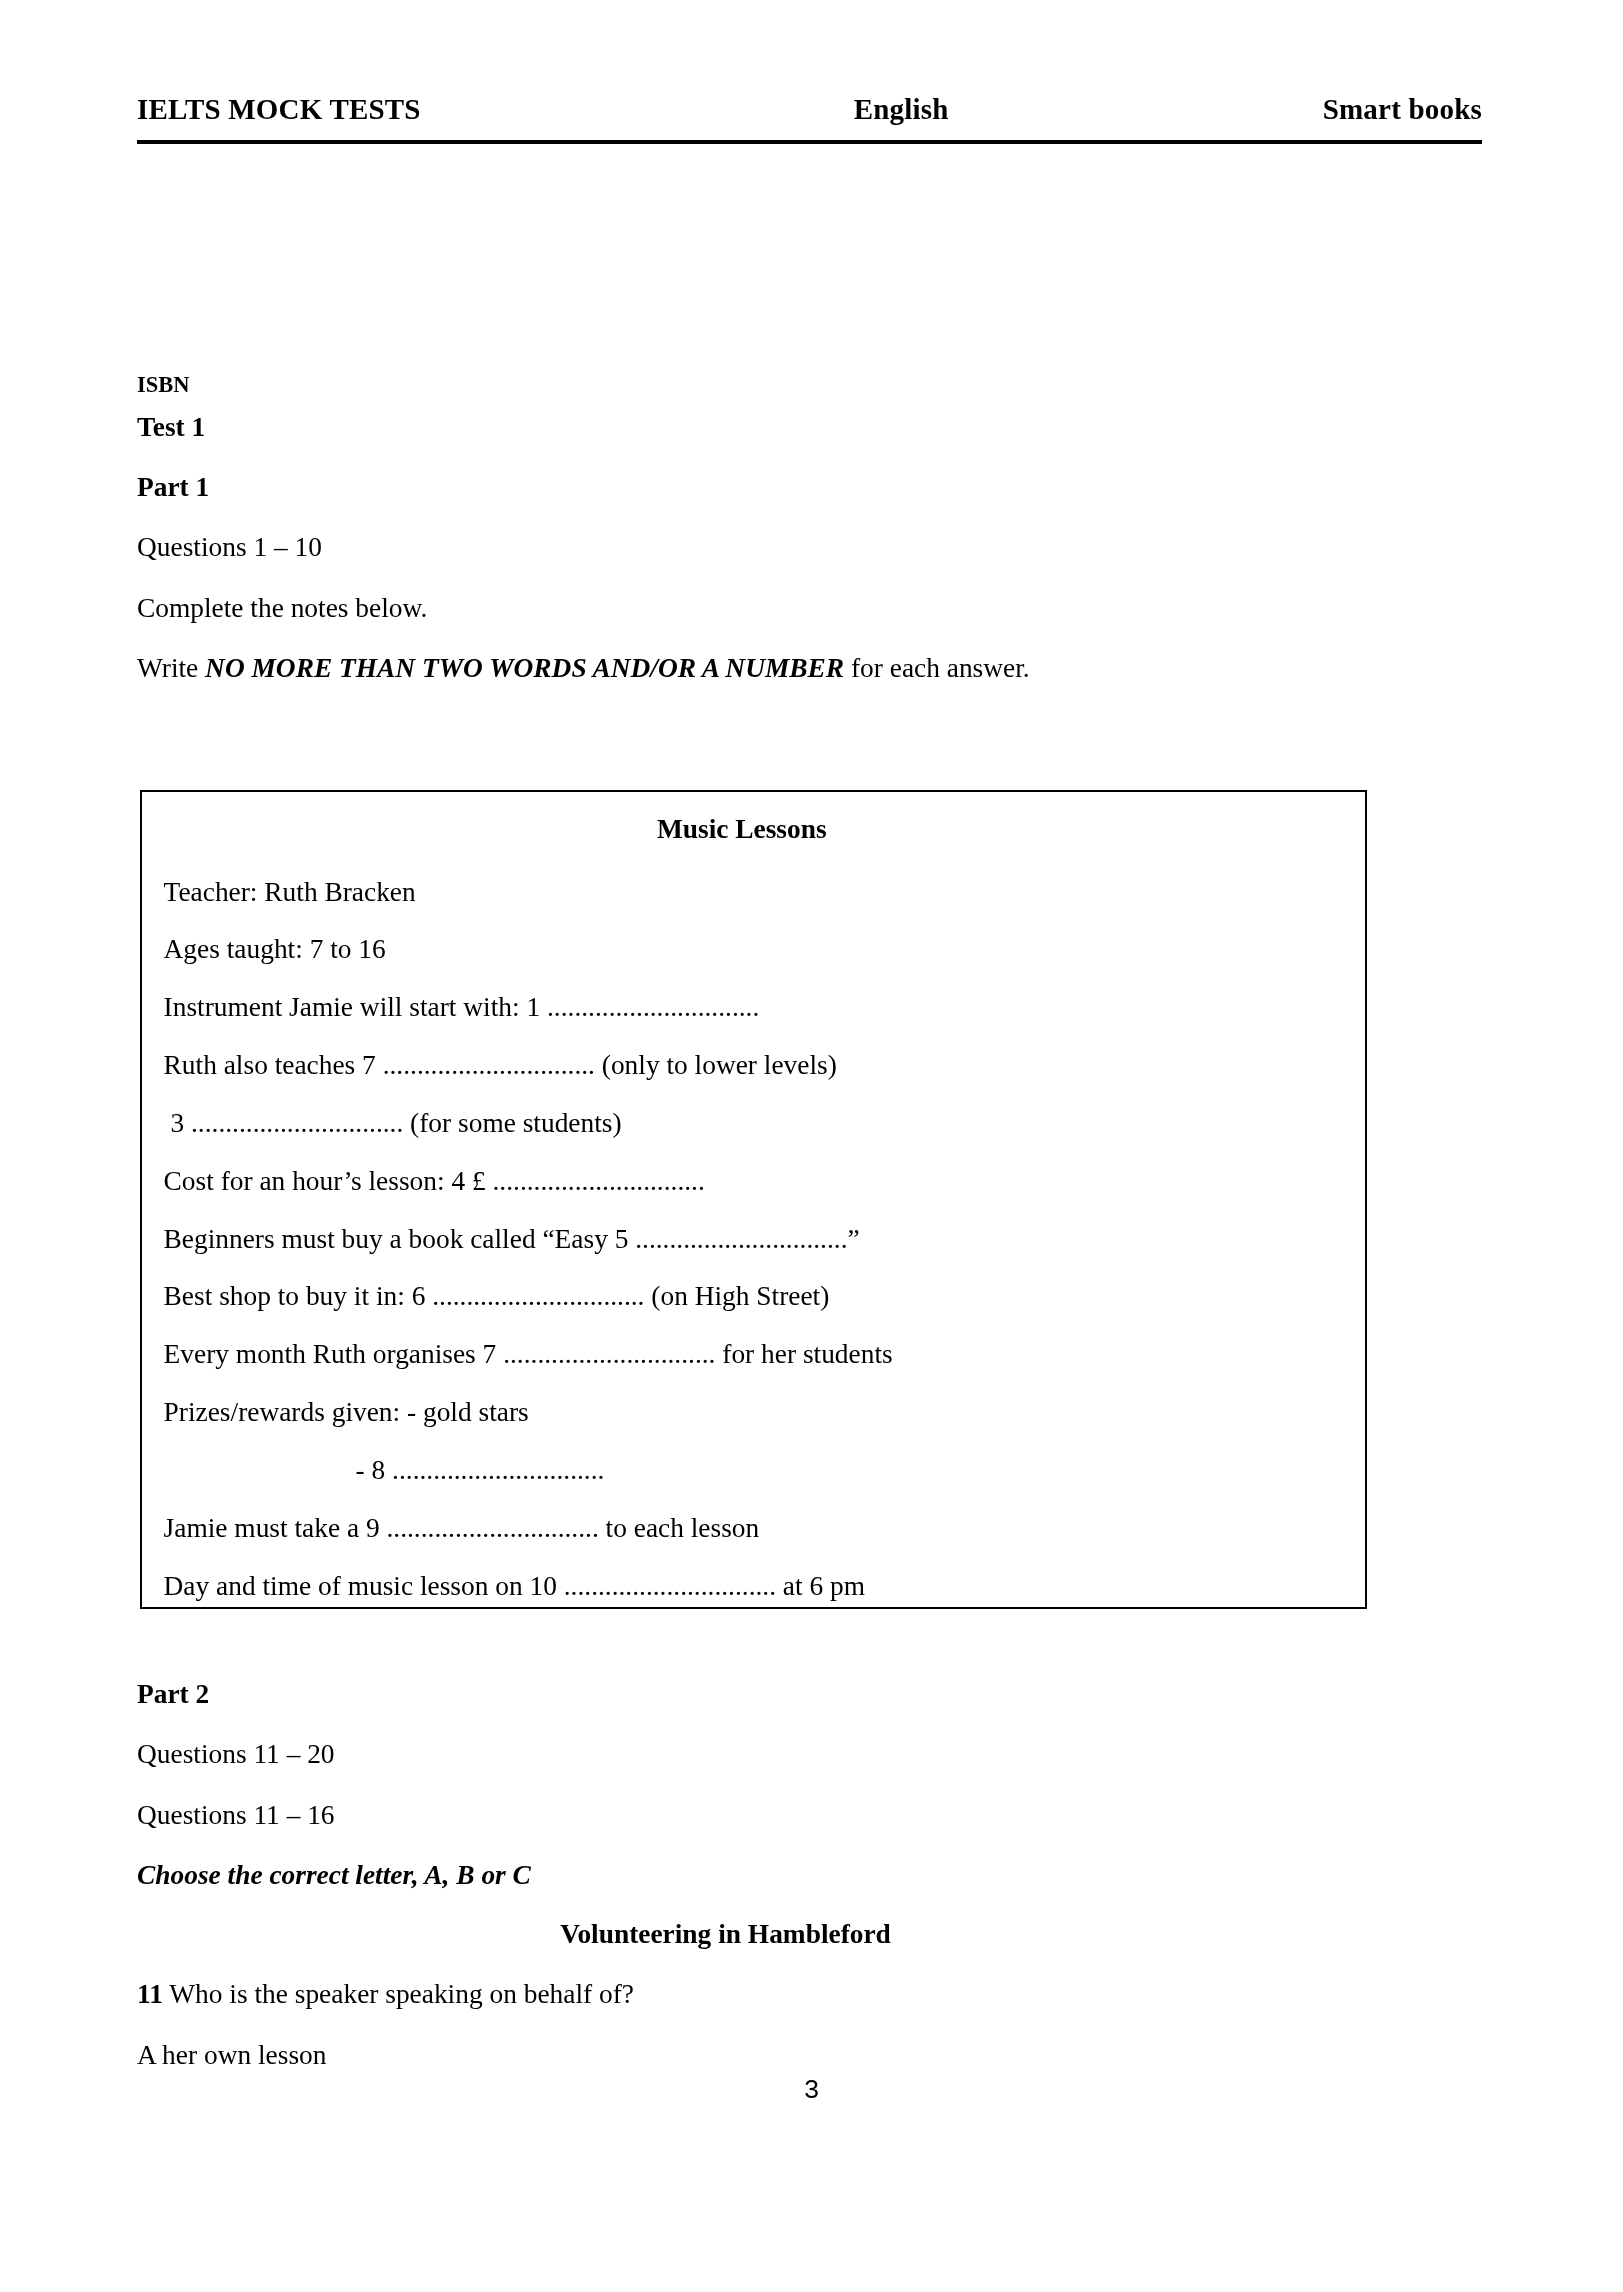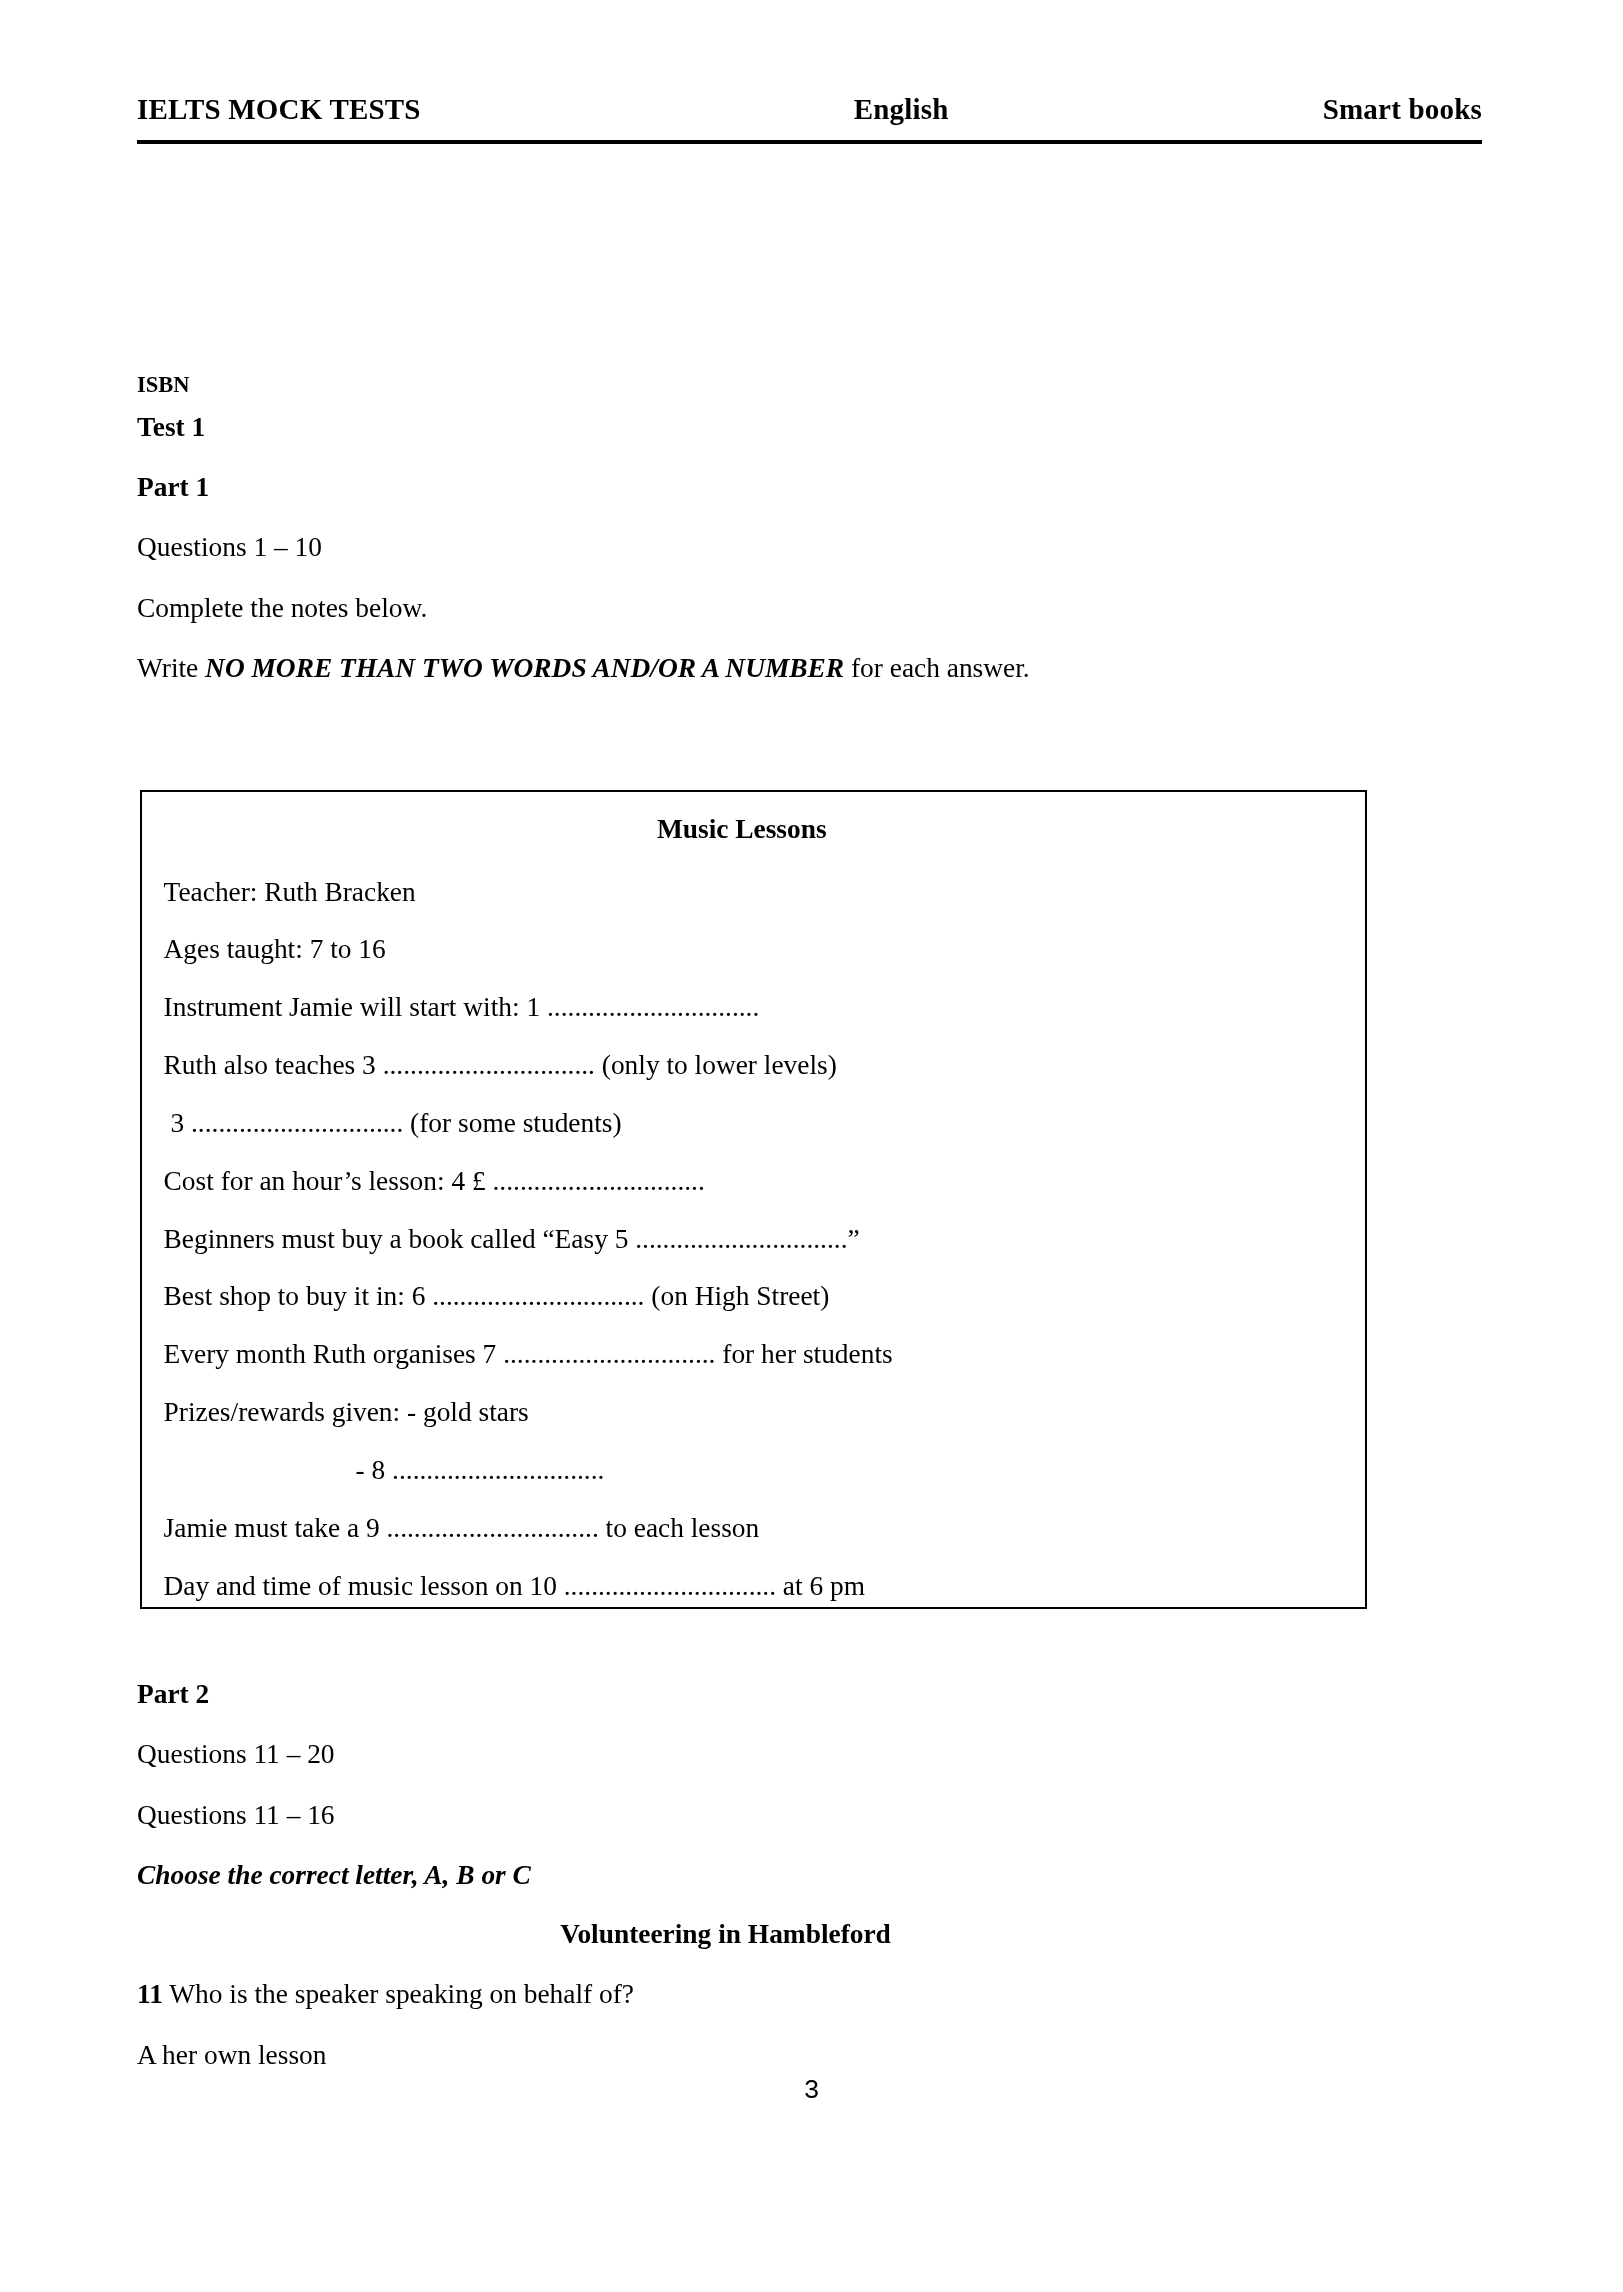--- a/index.html
+++ b/index.html
@@ -140,21 +140,21 @@
     <p class="line">Questions 1 – 10</p>
     <p class="line">Complete the notes below.</p>
     <p class="line"><span>Write </span><span class="bi">NO MORE THAN TWO WORDS AND/OR A NUMBER</span><span> for each answer.</span></p>
   </div>
 
   <div class="notes-box">
     <p class="notes-title">Music Lessons</p>
     <p class="notes-line">Teacher: Ruth Bracken</p>
     <p class="notes-line">Ages taught: 7 to 16</p>
     <p class="notes-line">Instrument Jamie will start with: 1 ...............................</p>
-    <p class="notes-line">Ruth also teaches 3 ............................... (only to lower levels)</p>
+    <p class="notes-line">Ruth also teaches 7 ............................... (only to lower levels)</p>
     <p class="notes-line"> 3 ............................... (for some students)</p>
     <p class="notes-line">Cost for an hour’s lesson: 4 £ ...............................</p>
     <p class="notes-line">Beginners must buy a book called “Easy 5 ...............................”</p>
     <p class="notes-line">Best shop to buy it in: 6 ............................... (on High Street)</p>
     <p class="notes-line">Every month Ruth organises 7 ............................... for her students</p>
     <p class="notes-line">Prizes/rewards given: - gold stars</p>
     <p class="notes-line indent-sub">- 8 ...............................</p>
     <p class="notes-line">Jamie must take a 9 ............................... to each lesson</p>
     <p class="notes-line">Day and time of music lesson on 10 ............................... at 6 pm</p>
   </div>

